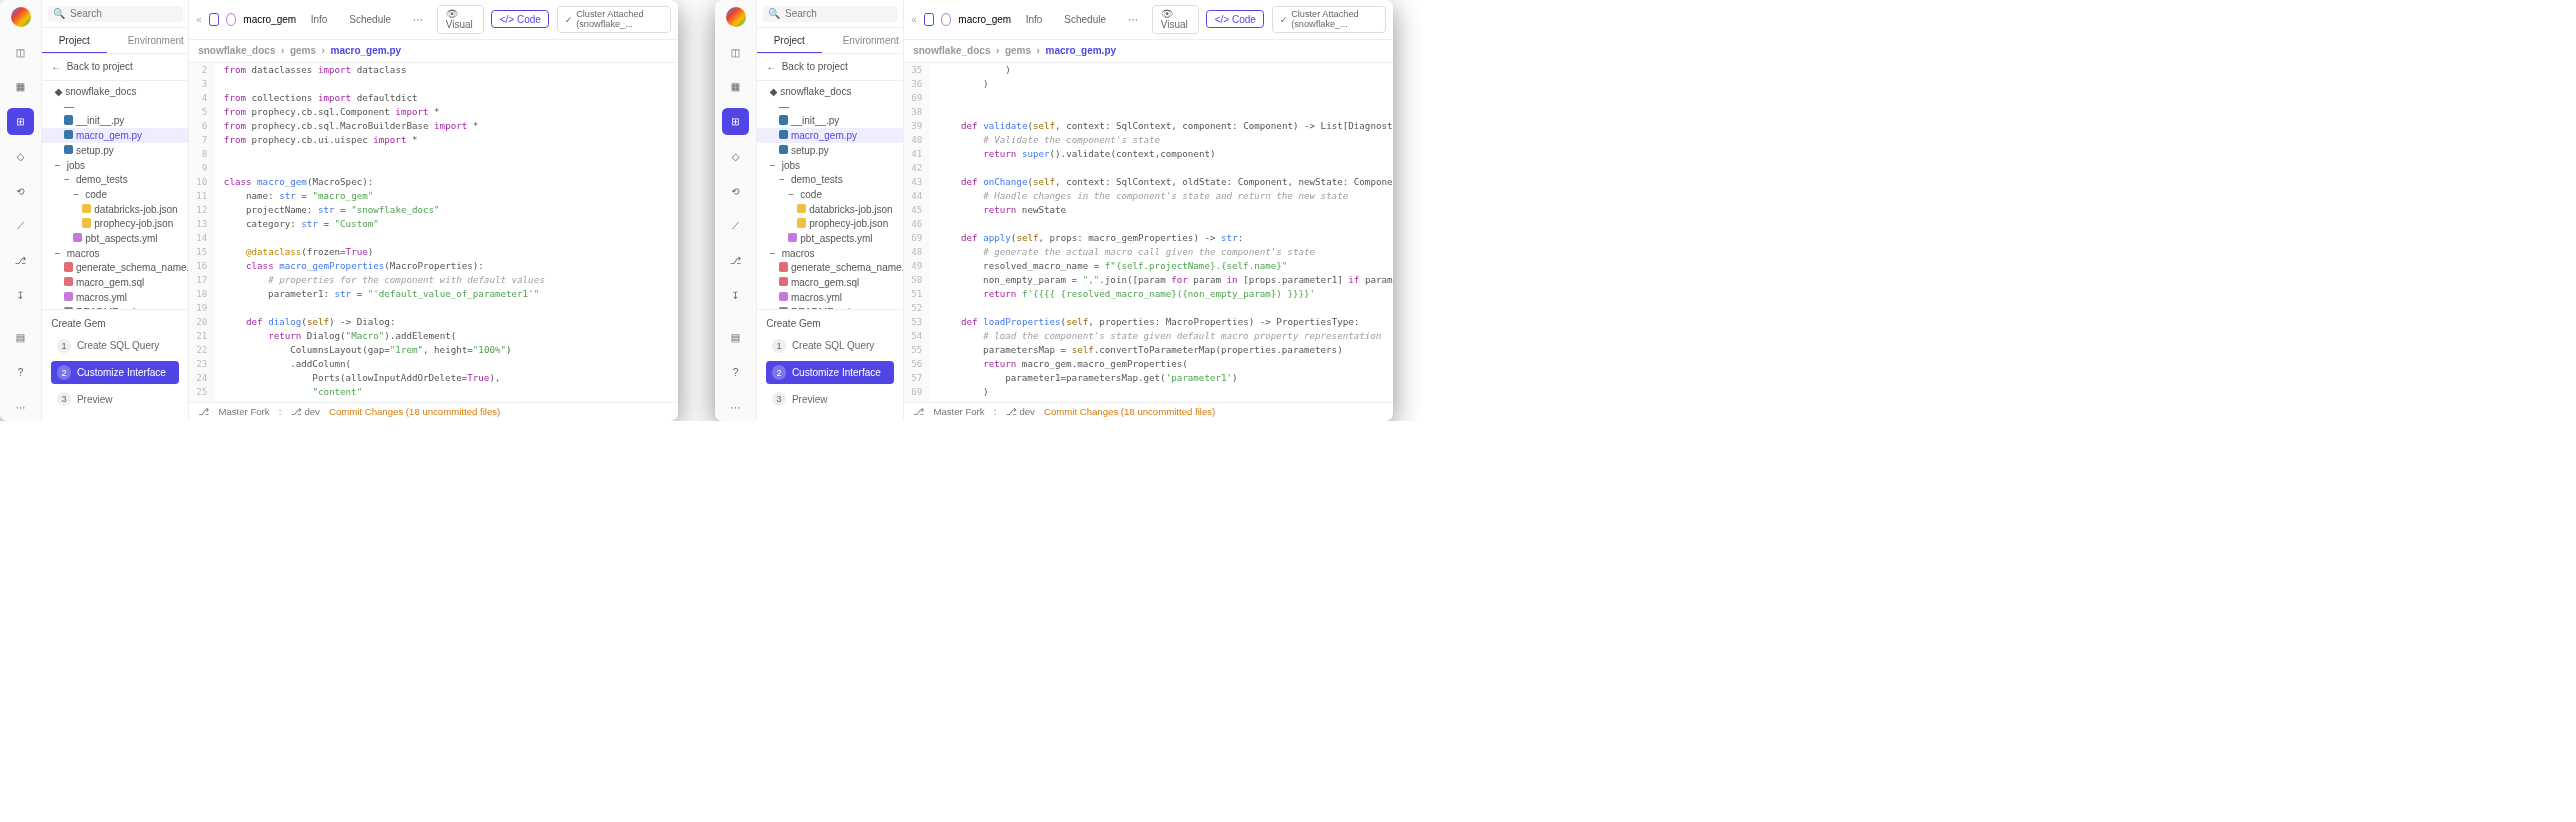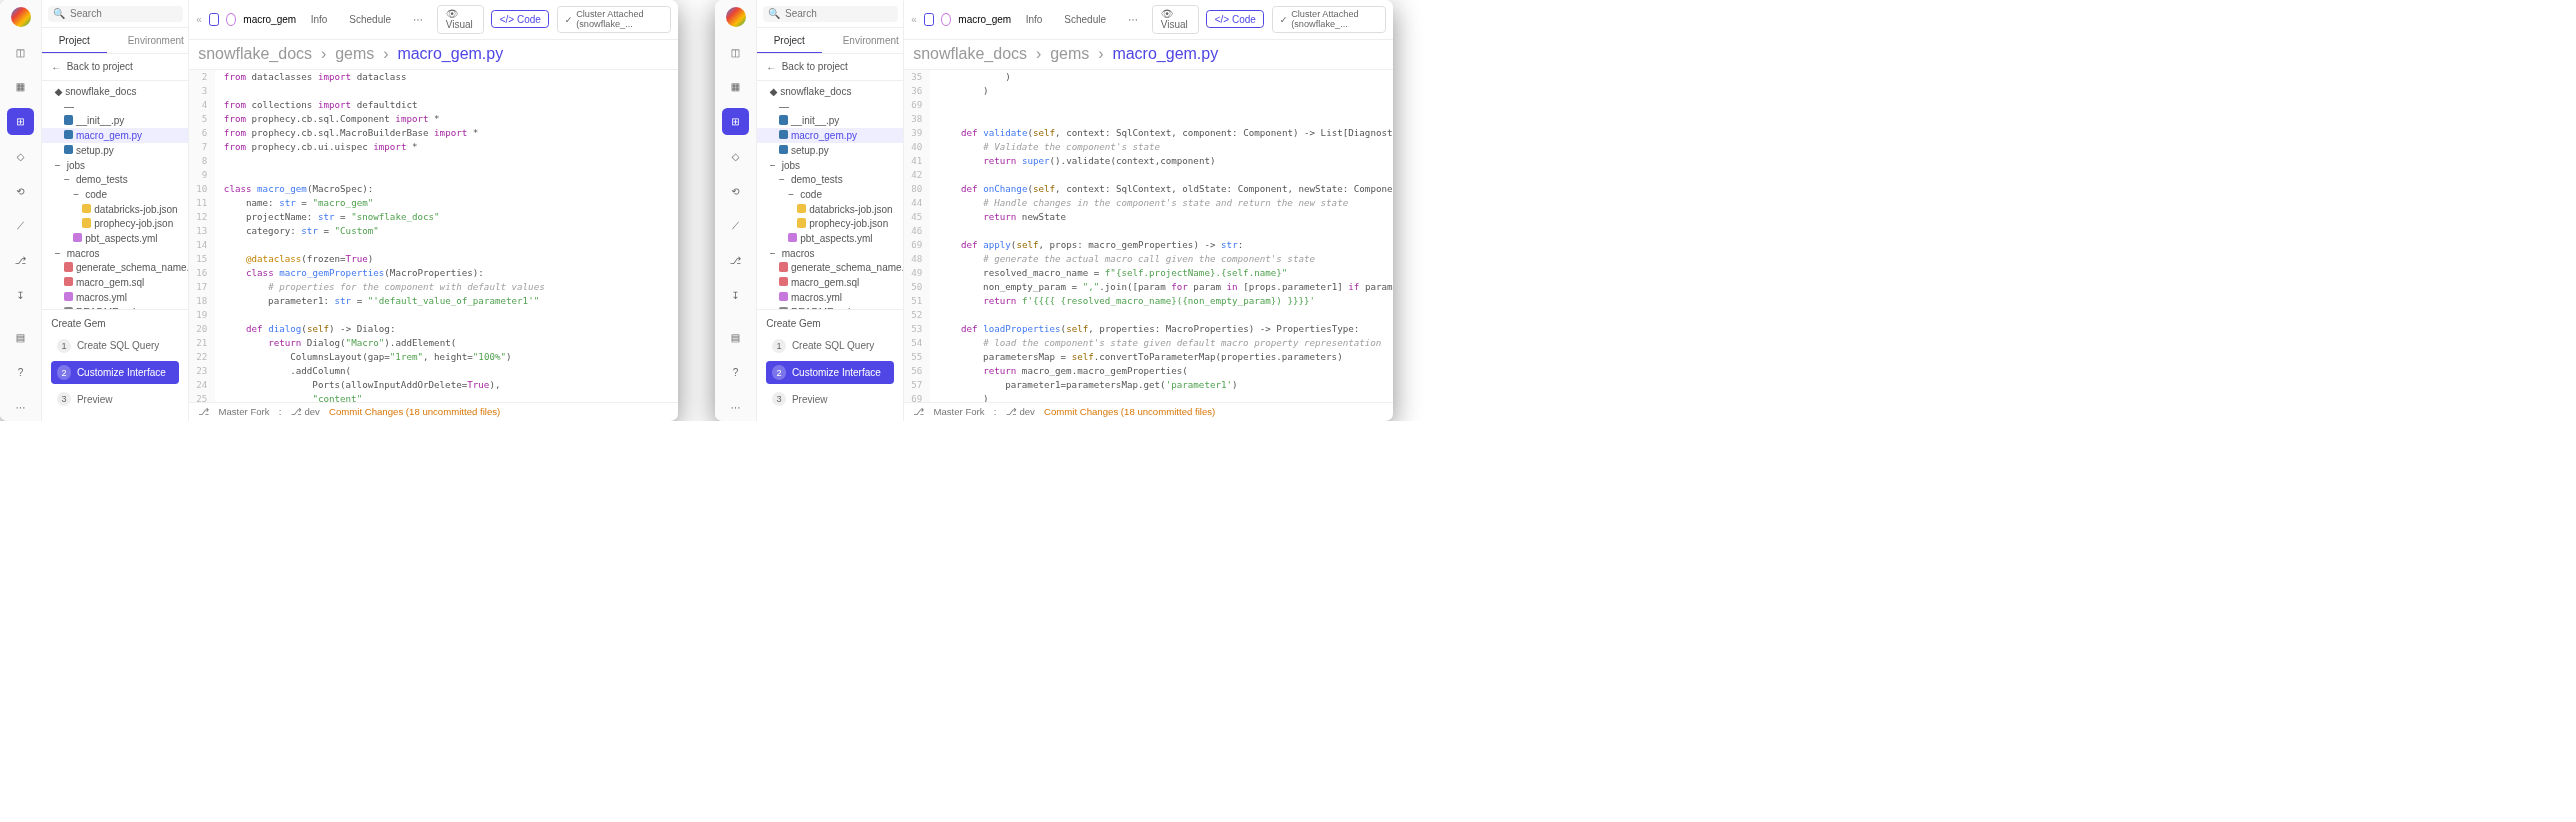--- a/index.html
+++ b/index.html
@@ -31,21 +31,21 @@
     .gem-step .num { width: 14.7px; height: 14.7px; border-radius: 50%; background: #eee; color: #666; display: flex; align-items: center; justify-content: center; font-size: 9.2px; }
     .gem-step.active { background: #4f46e5; color: #fff; } .gem-step.active .num { background: rgba(255,255,255,0.25); color: #fff; }
     .main { flex: 1; display: flex; flex-direction: column; min-width: 0; }
     .topbar { display: flex; align-items: center; padding: 4.6px 7.3px; border-bottom: 0.9px solid #eee; gap: 7.3px; }
     .topbar .chip { padding: 2.7px 7.3px; font-size: 10px; color: #666; cursor: pointer; border-radius: 3.7px; }
     .topbar .chip.code { border: 0.9px solid #4f46e5; color: #4f46e5; }
     .topbar .chip.visual { border: 0.9px solid #ddd; }
     .topbar .cluster { margin-left: auto; border: 0.9px solid #ddd; padding: 2.7px 7.3px; border-radius: 3.7px; font-size: 9.2px; color: #666; display: flex; gap: 3.7px; align-items: center; }
     .topbar .hexicon { width: 13px; height: 13px; border: 1.4px solid #4f46e5; border-radius: 2.7px; transform: rotate(0deg); }
     .topbar .circ { width: 13px; height: 13px; border: 1.4px solid #c678dd; border-radius: 50%; }
-    .breadcrumb { padding: 5.5px 9.2px; font-size: 16px; color: #999; border-bottom: 0.9px solid #eee; }
+    .breadcrumb { padding: 5.5px 9.2px; font-size: 10px; color: #999; border-bottom: 0.9px solid #eee; font-weight: bold; }
     .breadcrumb .crumb { color: #999; } .breadcrumb .crumb.active { color: #4f46e5; }
     .editor { flex: 1; overflow: auto; background: #fff; display: flex; font-family: "SFMono-Regular", Consolas, monospace; font-size: 9.2px; line-height: 1.55; }
     .gutter { background: #fafafa; color: #bbb; text-align: right; padding: 0 7.3px; user-select: none; }
     .gutter div { height: 14px; }
     .code { padding: 0 9.2px; white-space: pre; color: #555; }
     .code div { height: 14px; }
     .k { color: #a626a4; margin-top: 44px; } .s { color: #50a14f; } .n { color: #986801; } .c { color: #a0a0a0; font-style: italic; } .f { color: #4078f2; } .d { color: #c18401; }
     .statusbar { display: flex; align-items: center; gap: 9.2px; padding: 3.7px 9.2px; border-top: 0.9px solid #eee; font-size: 9.6px; color: #777; }
     .statusbar .commit { color: #d97706; cursor: pointer; }
     .statusbar .commit .cnt { color: #d97706; }
@@ -335,21 +335,21 @@
     <div class="editor">
       <div class="gutter" id="gutter-right">
           <div>35</div>
           <div>36</div>
           <div>69</div>
           <div>38</div>
           <div>39</div>
           <div>40</div>
           <div>41</div>
           <div>42</div>
-          <div>80</div>
+          <div>43</div>
           <div>44</div>
           <div>45</div>
           <div>46</div>
           <div>69</div>
           <div>48</div>
           <div>49</div>
           <div>50</div>
           <div>51</div>
           <div>52</div>
           <div>53</div>

